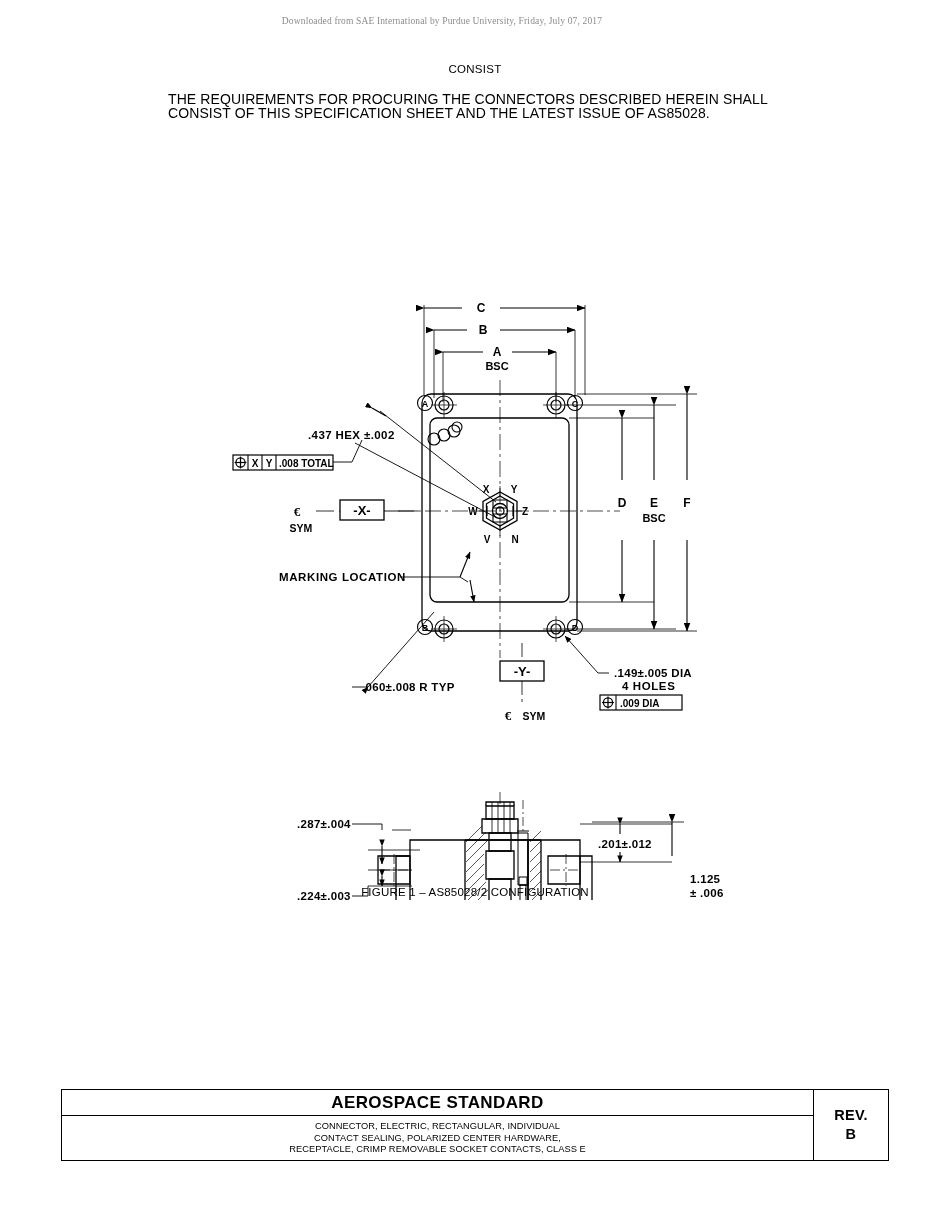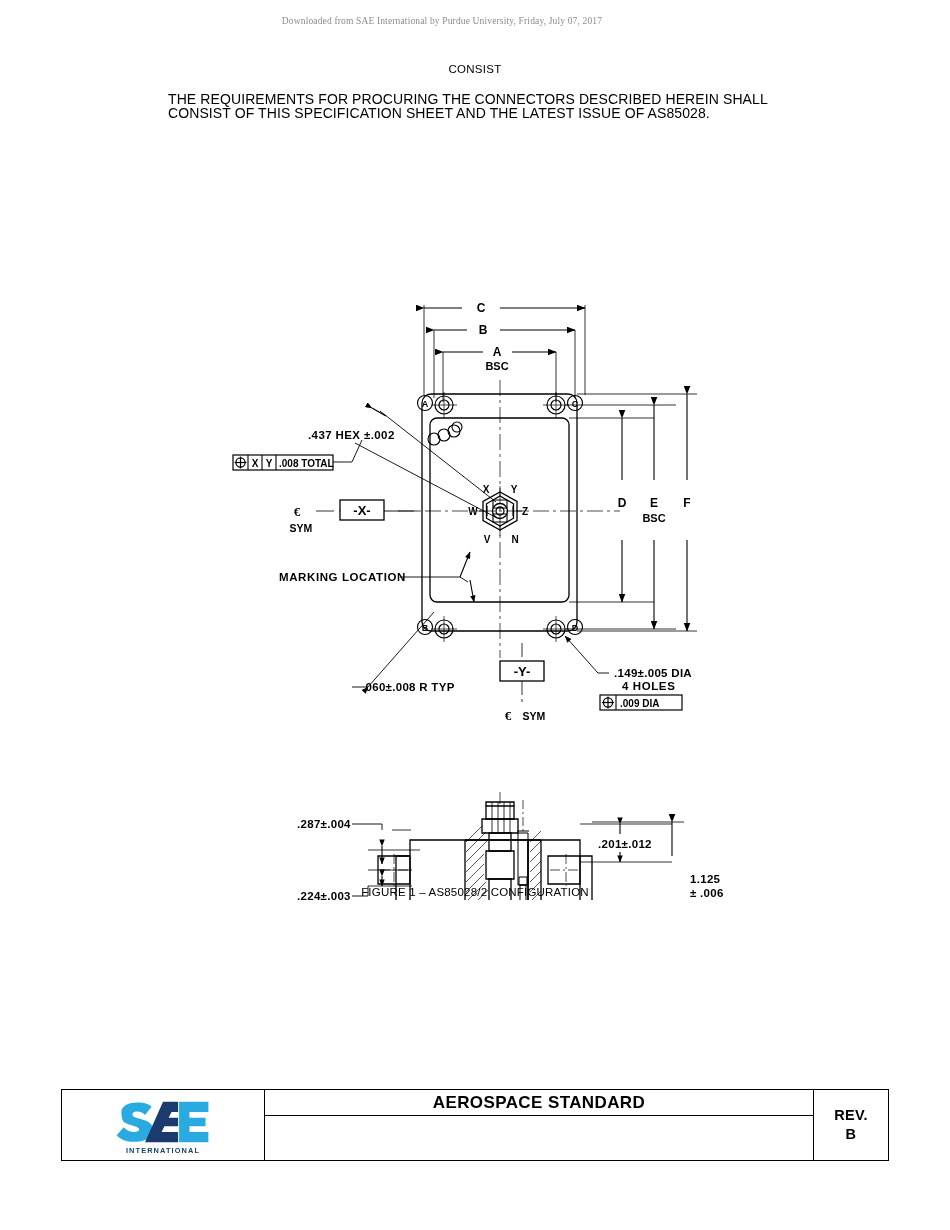--- a/index.html
+++ b/index.html
@@ -475,35 +475,30 @@
     <text x="318" y="818" font-size="11.5" font-weight="bold" letter-spacing="0.6" text-anchor="start">FEMALE CENTER HARDWARE-TYPE F</text>
   </g>
 
 </svg>
 </div>
 
 <div class="fig-caption">FIGURE 1 – AS85028/2 CONFIGURATION</div>
 
 <div class="title-block">
 
-  <div class="tb-logo">
-    <div class="sae-logo">
-      <svg viewBox="0 0 200 110" xmlns="http://www.w3.org/2000/svg">
-        <path d="M12 34 C12 18, 34 12, 52 14 C64 15, 72 19, 76 23 L62 40 C58 35, 50 32, 43 33 C37 34, 34 37, 36 41 C39 47, 58 48, 68 54 C80 61, 82 75, 74 85 C64 97, 40 99, 22 95 C12 92, 5 87, 2 83 L17 66 C22 72, 31 76, 40 76 C47 76, 51 73, 49 69 C46 63, 26 62, 17 55 C13 51, 12 42, 12 34 Z" fill="#29ABE2"></path>
-        <path d="M100 12 L132 12 L132 34 L118 34 L112 46 L132 46 L132 64 L103 64 L97 76 L132 76 L132 98 L62 98 L100 12 Z" fill="#1B3B6F"></path>
-        <path d="M134 12 L196 12 L196 34 L156 34 L156 46 L190 46 L190 64 L156 64 L156 76 L196 76 L196 98 L134 98 Z" fill="#29ABE2"></path>
-      </svg>
-      <div class="sae-word">INTERNATIONAL</div>
-    </div>
-  </div>
 
   <div class="tb-mid">
     <div class="tb-mid-top">
       <span>AEROSPACE STANDARD</span>
     </div>
+    <div class="tb-mid-bot">
+      <div>CONNECTOR, ELECTRIC, RECTANGULAR, INDIVIDUAL</div>
+      <div>CONTACT SEALING, POLARIZED CENTER HARDWARE,</div>
+      <div>RECEPTACLE, CRIMP REMOVABLE SOCKET CONTACTS, CLASS E</div>
+    </div>
   </div>
 
 
   <div class="tb-rev">
     <div>REV.</div>
     <div>B</div>
   </div>
 
 </div>
 

